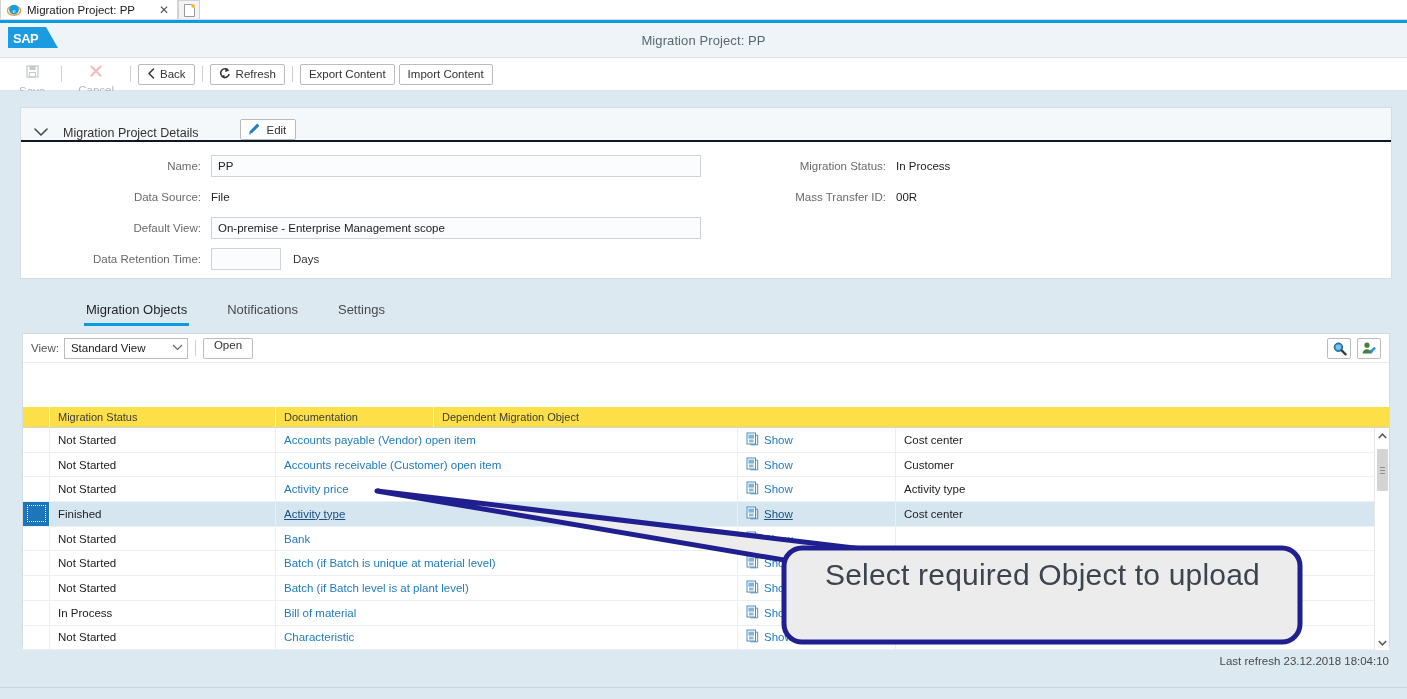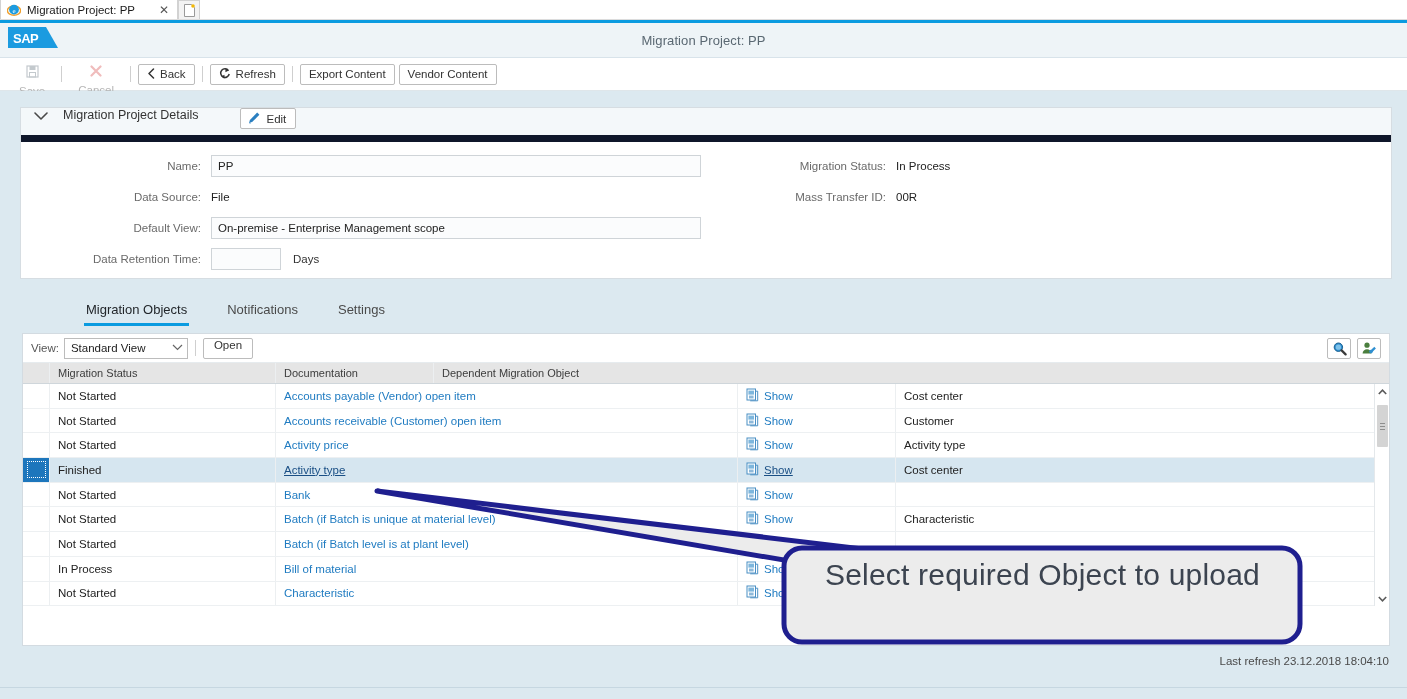--- a/index.html
+++ b/index.html
@@ -80,22 +80,22 @@
     position: absolute; left: 0; top: 91px; width: 1407px; height: 596px;
     background: #dce9f0;
   }
 
   
   .details-panel {
     position: absolute; left: 20px; top: 107px; width: 1372px; height: 172px;
     background: #fff; border: 1px solid #d6dde2;
   }
   .details-head {
-    height: 34px; background: #f4f8fa; border-bottom: 7px solid #0f172a;
-    display: flex; align-items: flex-start; padding-left: 12px; gap: 14px;
+    height: 34px; background: #f4f8fa; border-bottom: 2px solid #0f172a;
+    display: flex; align-items: flex-end; padding-left: 12px; gap: 14px;
   }
   .chevron-toggle {
     width: 16px; height: 16px; display: flex; align-items: center; justify-content: center;
     color: #4a4a4a;
   }
   .details-title { font-size: 12.5px; color: #333; }
   .edit-btn {
     display: inline-flex; align-items: center; gap: 5px;
     height: 21px; padding: 0 9px 0 6px; margin-left: 28px;
     font-size: 11.5px; color: #333; background: #fff;
@@ -161,22 +161,23 @@
     position: absolute; right: 8px; top: 4px; display: flex; gap: 6px;
   }
   .icon-btn {
     width: 24px; height: 21px; border: 1px solid #bcbcbc; background: #fff;
     display: flex; align-items: center; justify-content: center; border-radius: 2px;
   }
 
   
   .grid { position: relative; }
   .grid-head {
-    display: flex; height: 21px; background: #e5e5e5;
+    display: flex; height: 21px; background: #fde047;
     border-bottom: 1px solid #cfd6db;
+    margin-top: 44px;
   }
   .grid-head .cell { font-size: 11px; color: #3c3c3c; }
   .cell {
     display: flex; align-items: center;
     padding-left: 8px; font-size: 11.5px; color: #222;
     border-right: 1px solid #eceff1;
     overflow: hidden; white-space: nowrap;
   }
   .c-sel  { width: 27px; flex: none; padding-left: 0; justify-content: center; }
   .c-stat { width: 226px; flex: none; }
@@ -307,21 +308,21 @@
         </svg>
       </span>
       <span>Refresh</span>
     </span>
     <span class="tb-sep"></span>
     <span class="tb-btn">
       <span>Export Content</span>
     </span>
     <span class="tb-gap"></span>
     <span class="tb-btn">
-      <span>Vendor Content</span>
+      <span>Import Content</span>
     </span>
   </div>
 
   <div class="page-bg"></div>
 
   <div class="details-panel">
     <div class="details-head">
       <span class="chevron-toggle">
         <svg width="14" height="9" viewBox="0 0 14 9">
             <path d="M1 1l6 6 6-6" fill="none" stroke="#4a4a4a" stroke-width="1.6" stroke-linecap="round" stroke-linejoin="round"></path>

